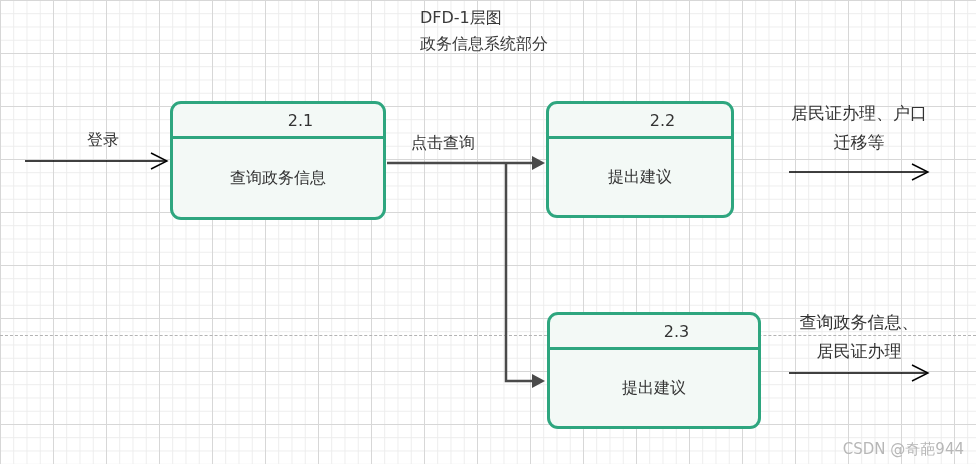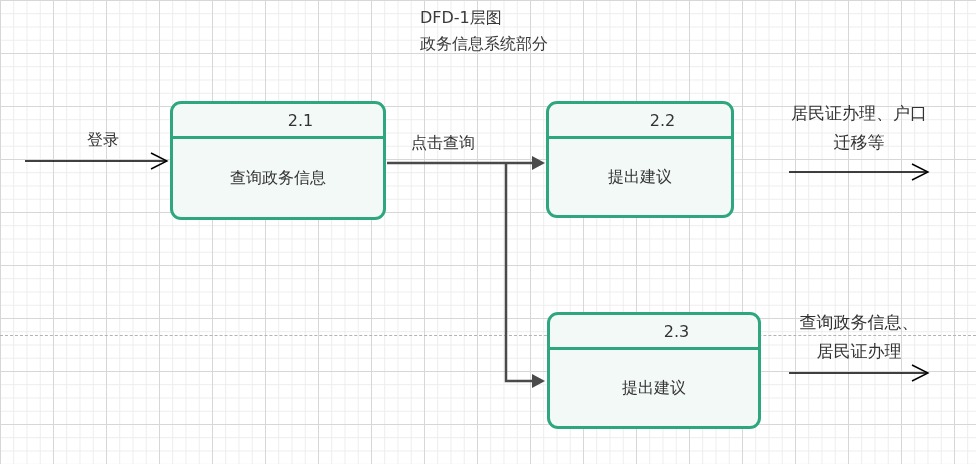--- a/index.html
+++ b/index.html
@@ -143,14 +143,15 @@
     <div class="node-body">提出建议</div>
   </div>
 
   <div class="edge-label" id="label-login">登录</div>
   <div class="edge-label" id="label-query">点击查询</div>
   <div class="edge-label" id="label-services">居民证办理、户口
 迁移等</div>
   <div class="edge-label" id="label-complaint">查询政务信息、
 居民证办理</div>
 
+  <div class="watermark">CSDN @奇葩944</div>
 
 </div>
 
 </body></html>

